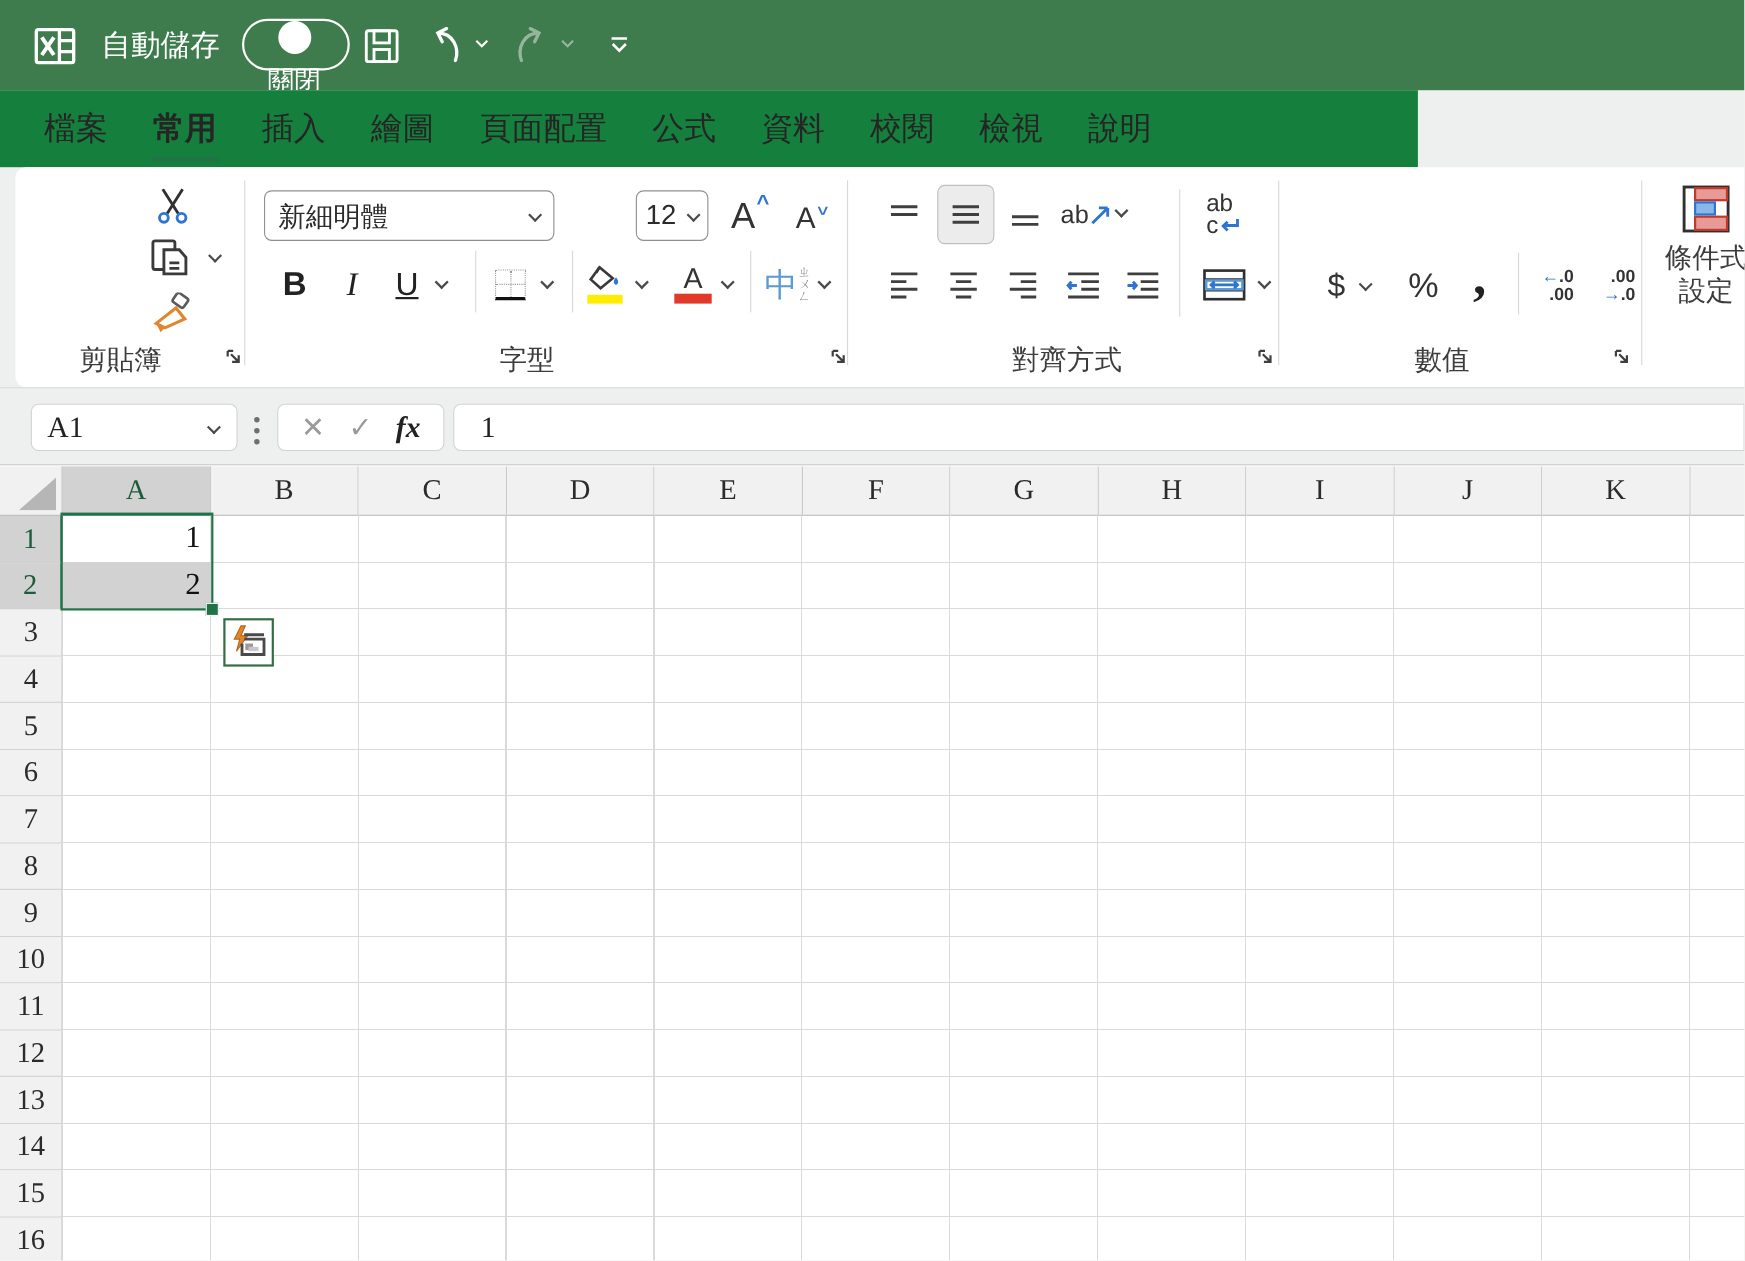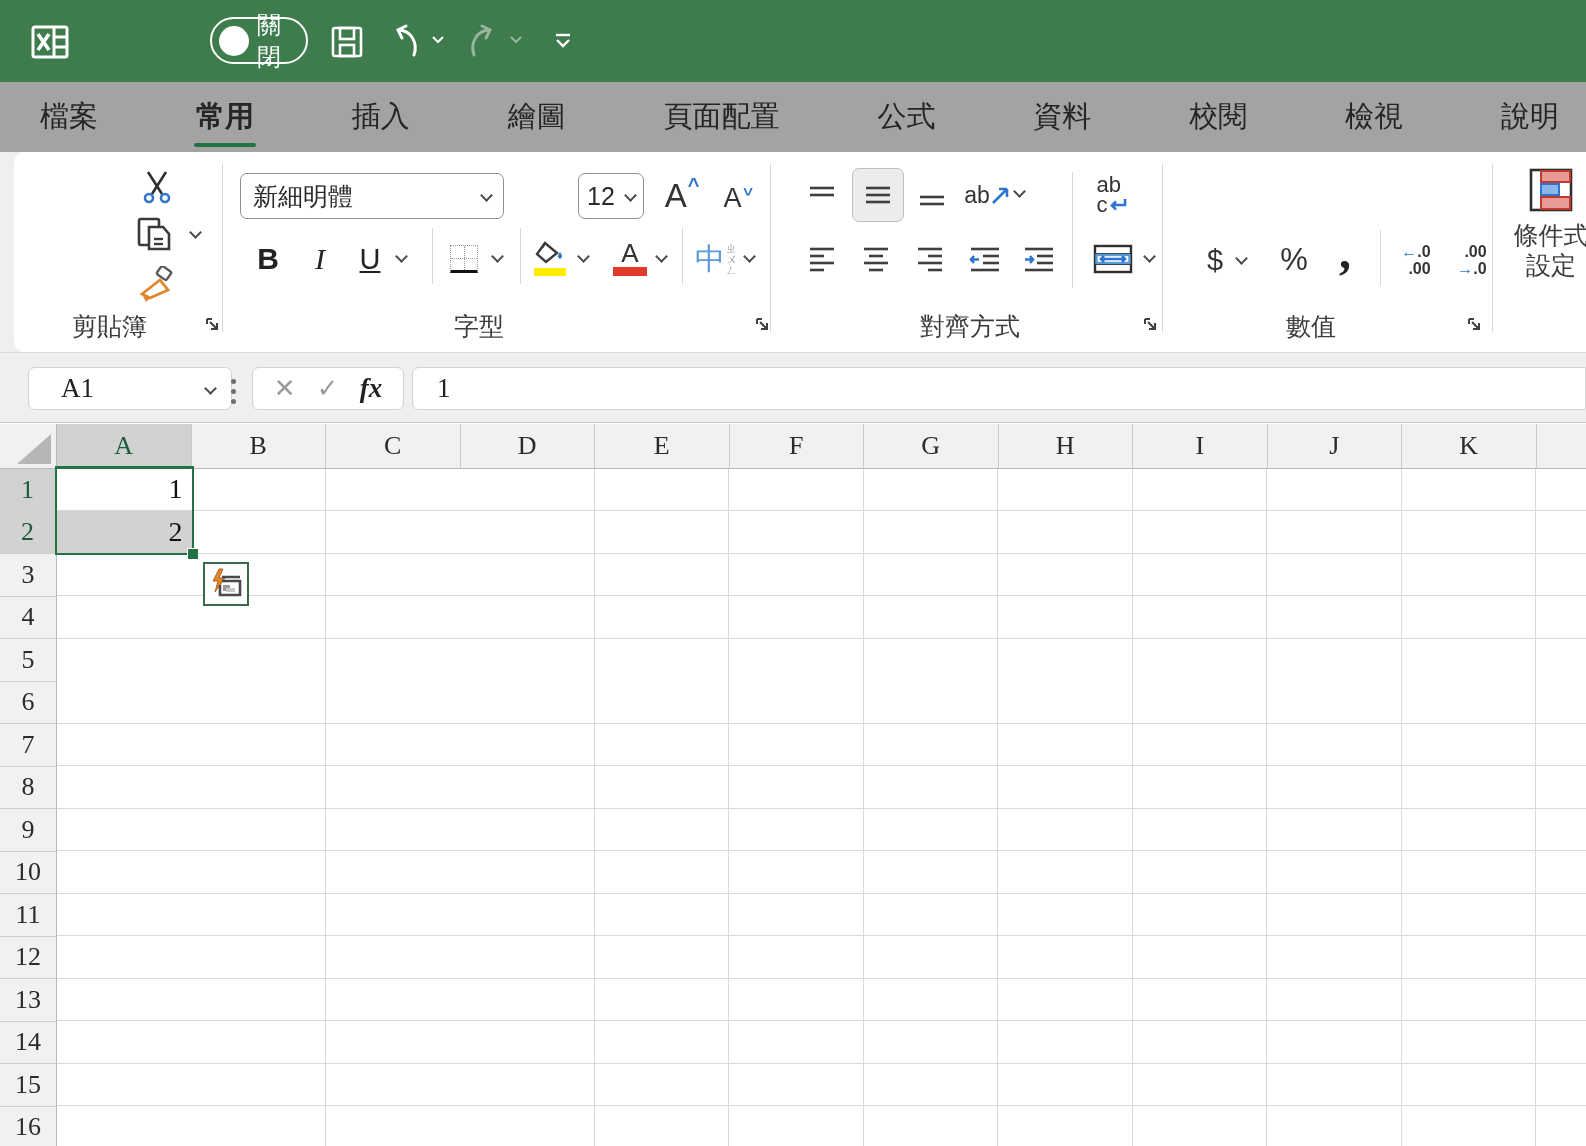--- a/index.html
+++ b/index.html
@@ -4,31 +4,31 @@
 <style>
   html,body{margin:0;padding:0;background:#eef0ef;font-family:"Liberation Sans",sans-serif;}
   #app{position:relative;width:1586px;height:1146px;overflow:hidden;background:#eef0ef;
        -webkit-font-smoothing:antialiased;color:#262626;}
   .abs{position:absolute;}
   svg{display:block;}
 
   
   .titlebar{position:absolute;left:0;top:0;width:1586px;height:82px;background:#3e7b4d;color:#fff;}
   .tb-text{position:absolute;top:0;height:82px;display:flex;align-items:center;font-size:27px;color:#fff;white-space:nowrap;}
-  .toggle{position:absolute;left:210px;top:17px;width:98px;height:47px;border:2.5px solid #fff;border-radius:26px;
-          display:flex;align-items:center;gap:8px;padding:0 10px 0 7px;box-sizing:border-box;}
+  .toggle{position:absolute;left:220px;top:17px;width:98px;height:47px;border:2.5px solid #fff;border-radius:26px;
+          display:flex;align-items:center;gap:8px;padding:0 10px 0 7px;box-sizing:border-box;flex-direction:column;}
   .knob{width:30px;height:30px;border-radius:50%;background:#fff;flex:0 0 auto;}
   .toggle-state{font-size:24px;color:#fff;}
   .dim{opacity:.45;}
   .chev-w{width:12px;height:8px;}
   .searchbox{position:absolute;left:964px;top:12px;width:622px;height:56px;background:#d6e3d9;border-radius:8px;
              display:flex;align-items:center;gap:22px;padding-left:42px;box-sizing:border-box;color:#1c4c32;font-size:27px;}
 
   
-  .tabrow{position:absolute;left:0;top:82px;width:1586px;height:70px;background:#a3a3a3;display:flex;align-items:center;padding-left:26px;box-sizing:border-box;justify-content:space-between;}
+  .tabrow{position:absolute;left:0;top:82px;width:1289px;height:70px;background:#15803d;display:flex;align-items:center;padding-left:26px;box-sizing:border-box;}
   .tab{position:relative;font-size:29px;color:#252525;padding:0 14px;margin-right:13px;height:70px;display:flex;align-items:center;cursor:default;}
   .tab.active{font-weight:bold;}
   .tab.active::after{content:"";position:absolute;left:12px;right:12px;bottom:5px;height:4.5px;background:#217346;border-radius:2px;}
 
   
   .ribbon{position:absolute;left:14px;top:152px;width:1572px;height:200px;background:#fff;border-radius:10px 0 0 10px;}
   .grp-label{position:absolute;top:158px;font-size:25px;color:#3c3c3c;white-space:nowrap;}
   .vsep{position:absolute;top:12px;height:168px;width:1px;background:#d8d8d8;}
   .vsep.short{top:76px;height:56px;}
   .launcher{position:absolute;top:164px;width:18px;height:18px;}
@@ -92,20 +92,21 @@
     <div class="abs" style="left:30px;top:22px;">
       <svg width="40" height="40" viewBox="0 0 40 40">
         <rect x="3" y="5" width="34" height="30" rx="2" fill="none" stroke="#fff" stroke-width="3"></rect>
         <line x1="24" y1="5" x2="24" y2="35" stroke="#fff" stroke-width="3"></line>
         <line x1="24" y1="15" x2="37" y2="15" stroke="#fff" stroke-width="3"></line>
         <line x1="24" y1="25" x2="37" y2="25" stroke="#fff" stroke-width="3"></line>
         <path d="M8 12 L19 28 M19 12 L8 28" stroke="#fff" stroke-width="3.6"></path>
       </svg>
     </div>
 
+    <div class="tb-text" style="left:92px;">自動儲存</div>
 
     <div class="toggle">
       <span class="knob"></span>
       <span class="toggle-state">關閉</span>
     </div>
 
     <div class="abs" style="left:330px;top:25px;">
       <svg width="34" height="34" viewBox="0 0 34 34">
         <rect x="3" y="3" width="28" height="28" rx="2" fill="none" stroke="#fff" stroke-width="2.6"></rect>
         <rect x="10" y="3" width="14" height="11" fill="none" stroke="#fff" stroke-width="2.6"></rect>
@@ -483,21 +484,21 @@
         <rect x="14" y="18" width="18" height="11" fill="#8ab6e8" stroke="#2e75cf" stroke-width="2"></rect>
       </svg>
       <div class="cond-label" style="margin-top:6px;">
         <div>條件式</div>
         <div>設定</div>
       </div>
     </div>
   </div>
 
   <div class="fstrip">
-    <div class="fbox" style="left:28px;width:204px;justify-content:space-between;padding:0 16px 0 32px;">
+    <div class="fbox" style="left:28px;width:188px;justify-content:space-between;padding:0 16px 0 14px;">
       <span class="namebox-text">A1</span>
       <span class="chev"></span>
     </div>
     <div class="dots">
         <i></i>
         <i></i>
         <i></i>
       </div>
     <div class="fbox" style="left:252px;width:152px;justify-content:space-around;padding:0 10px;">
       <span class="fx-x">✕</span>

